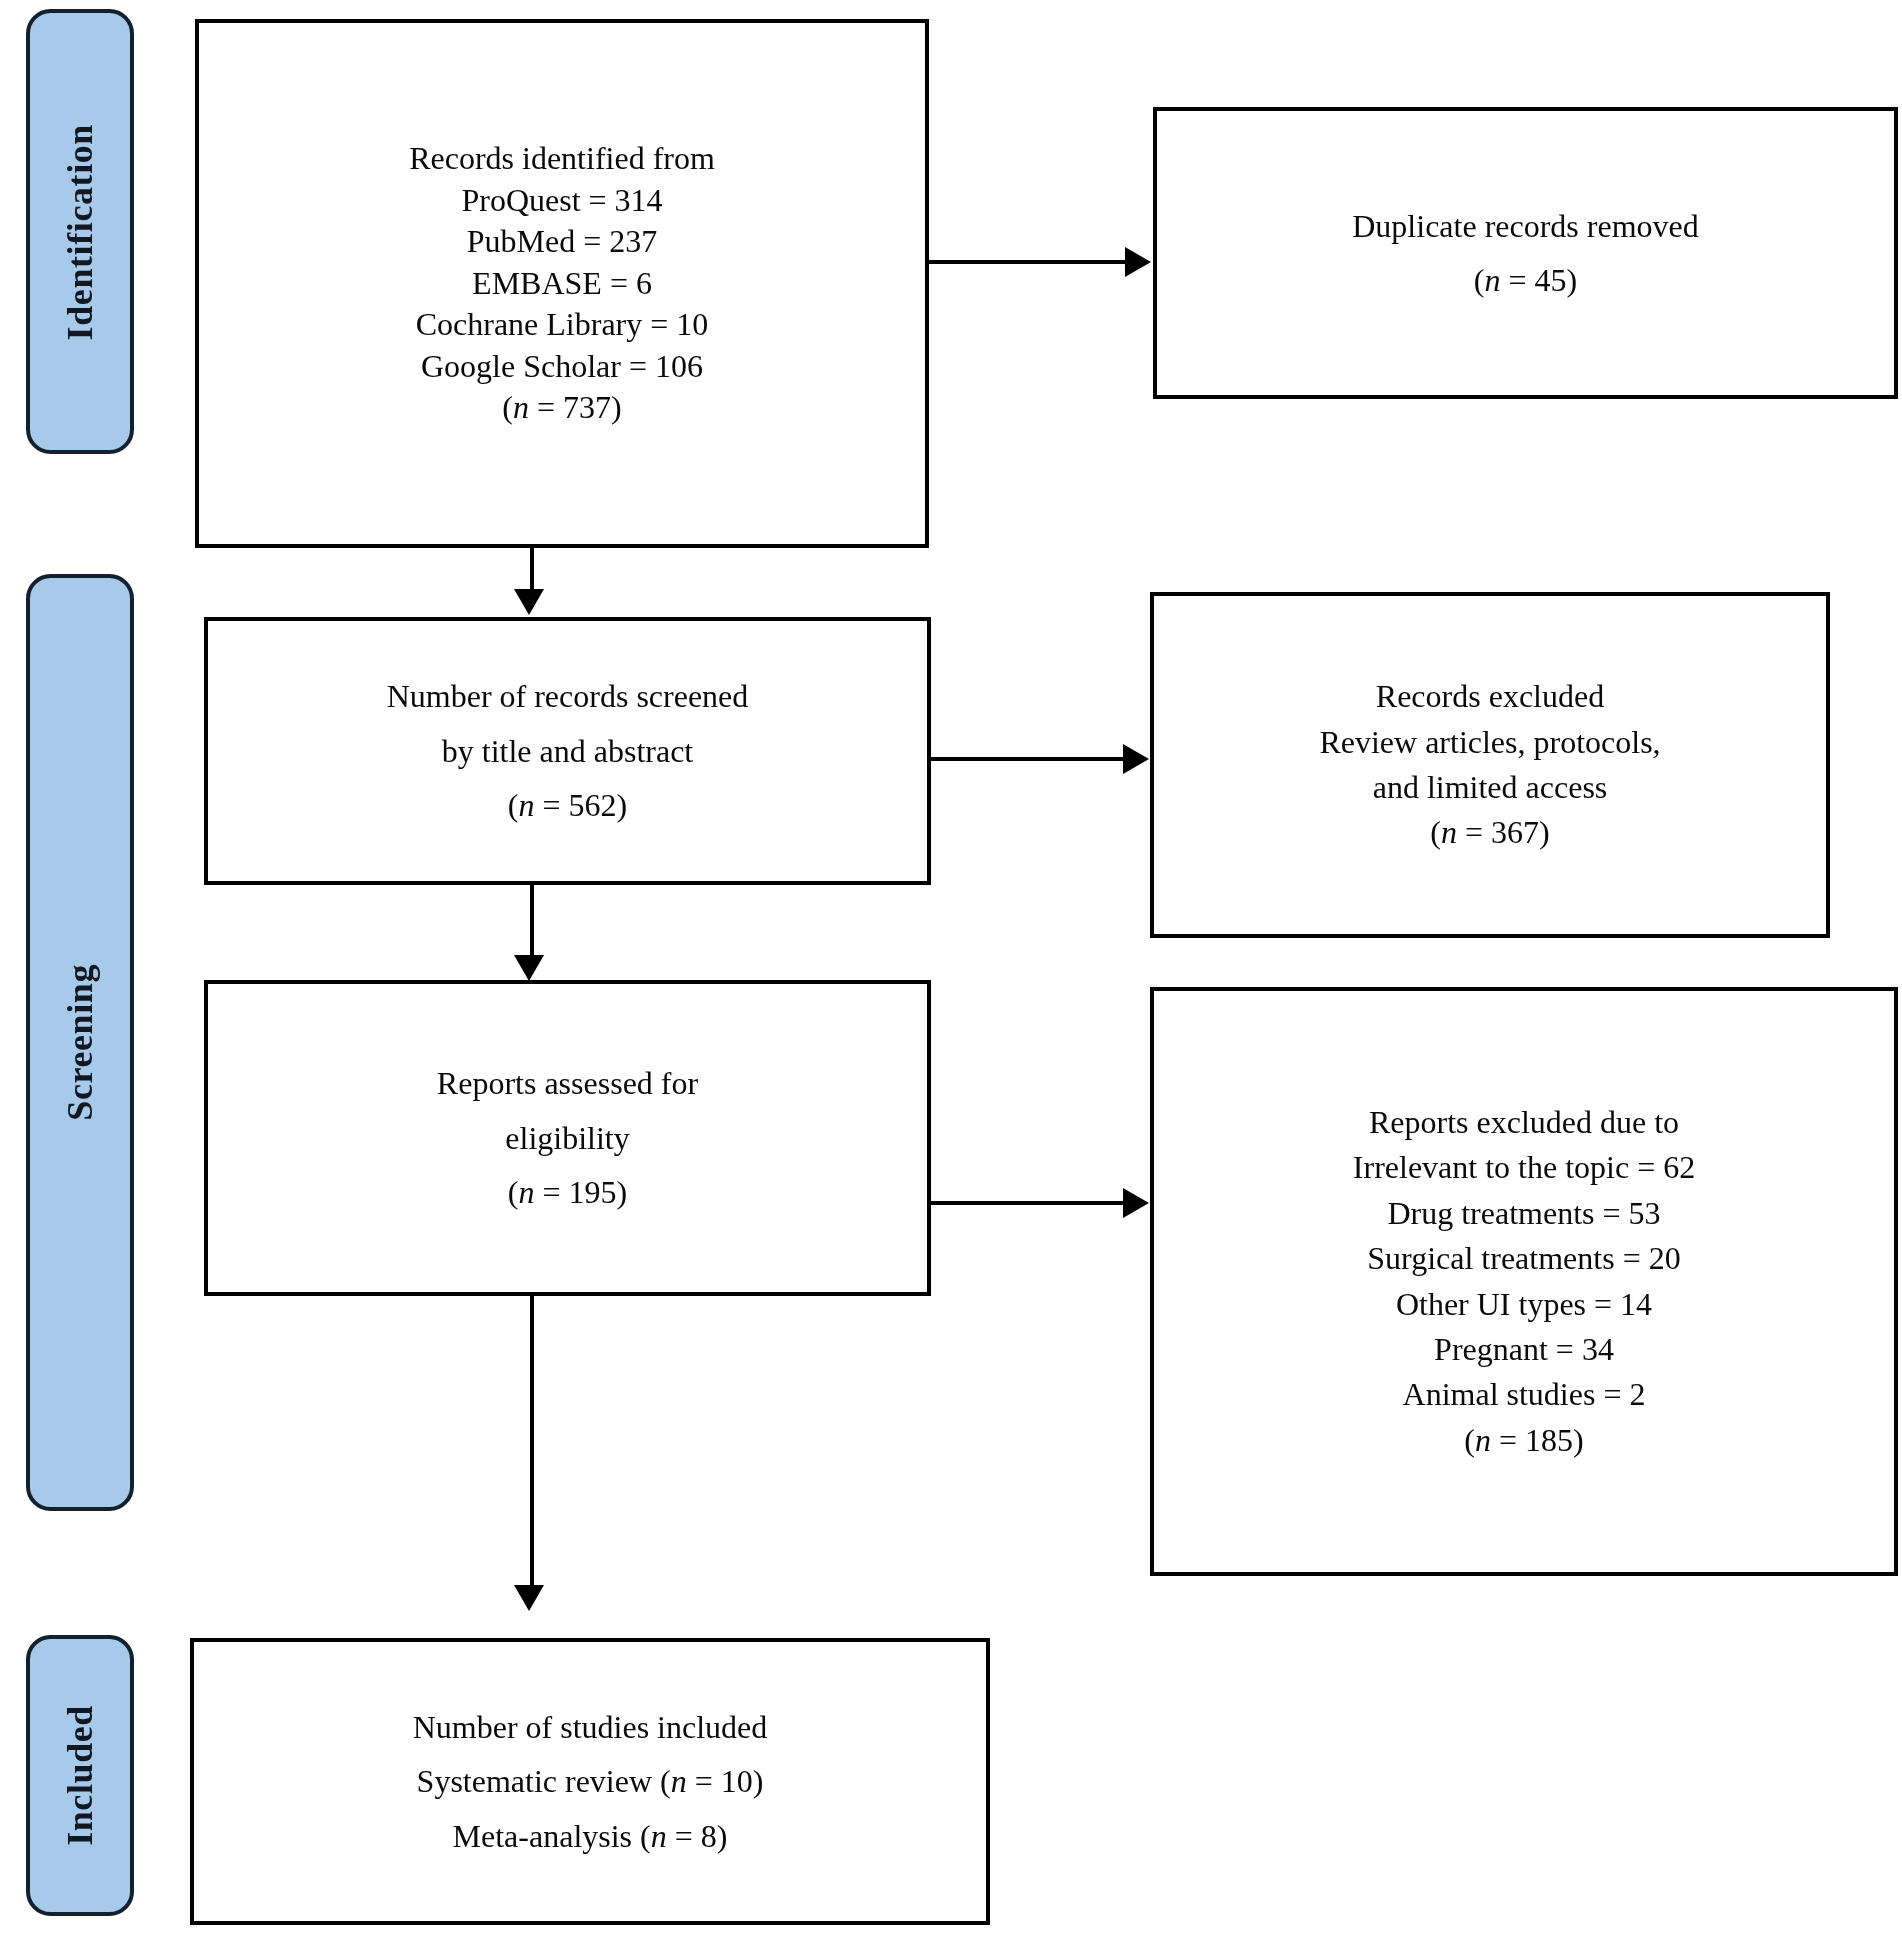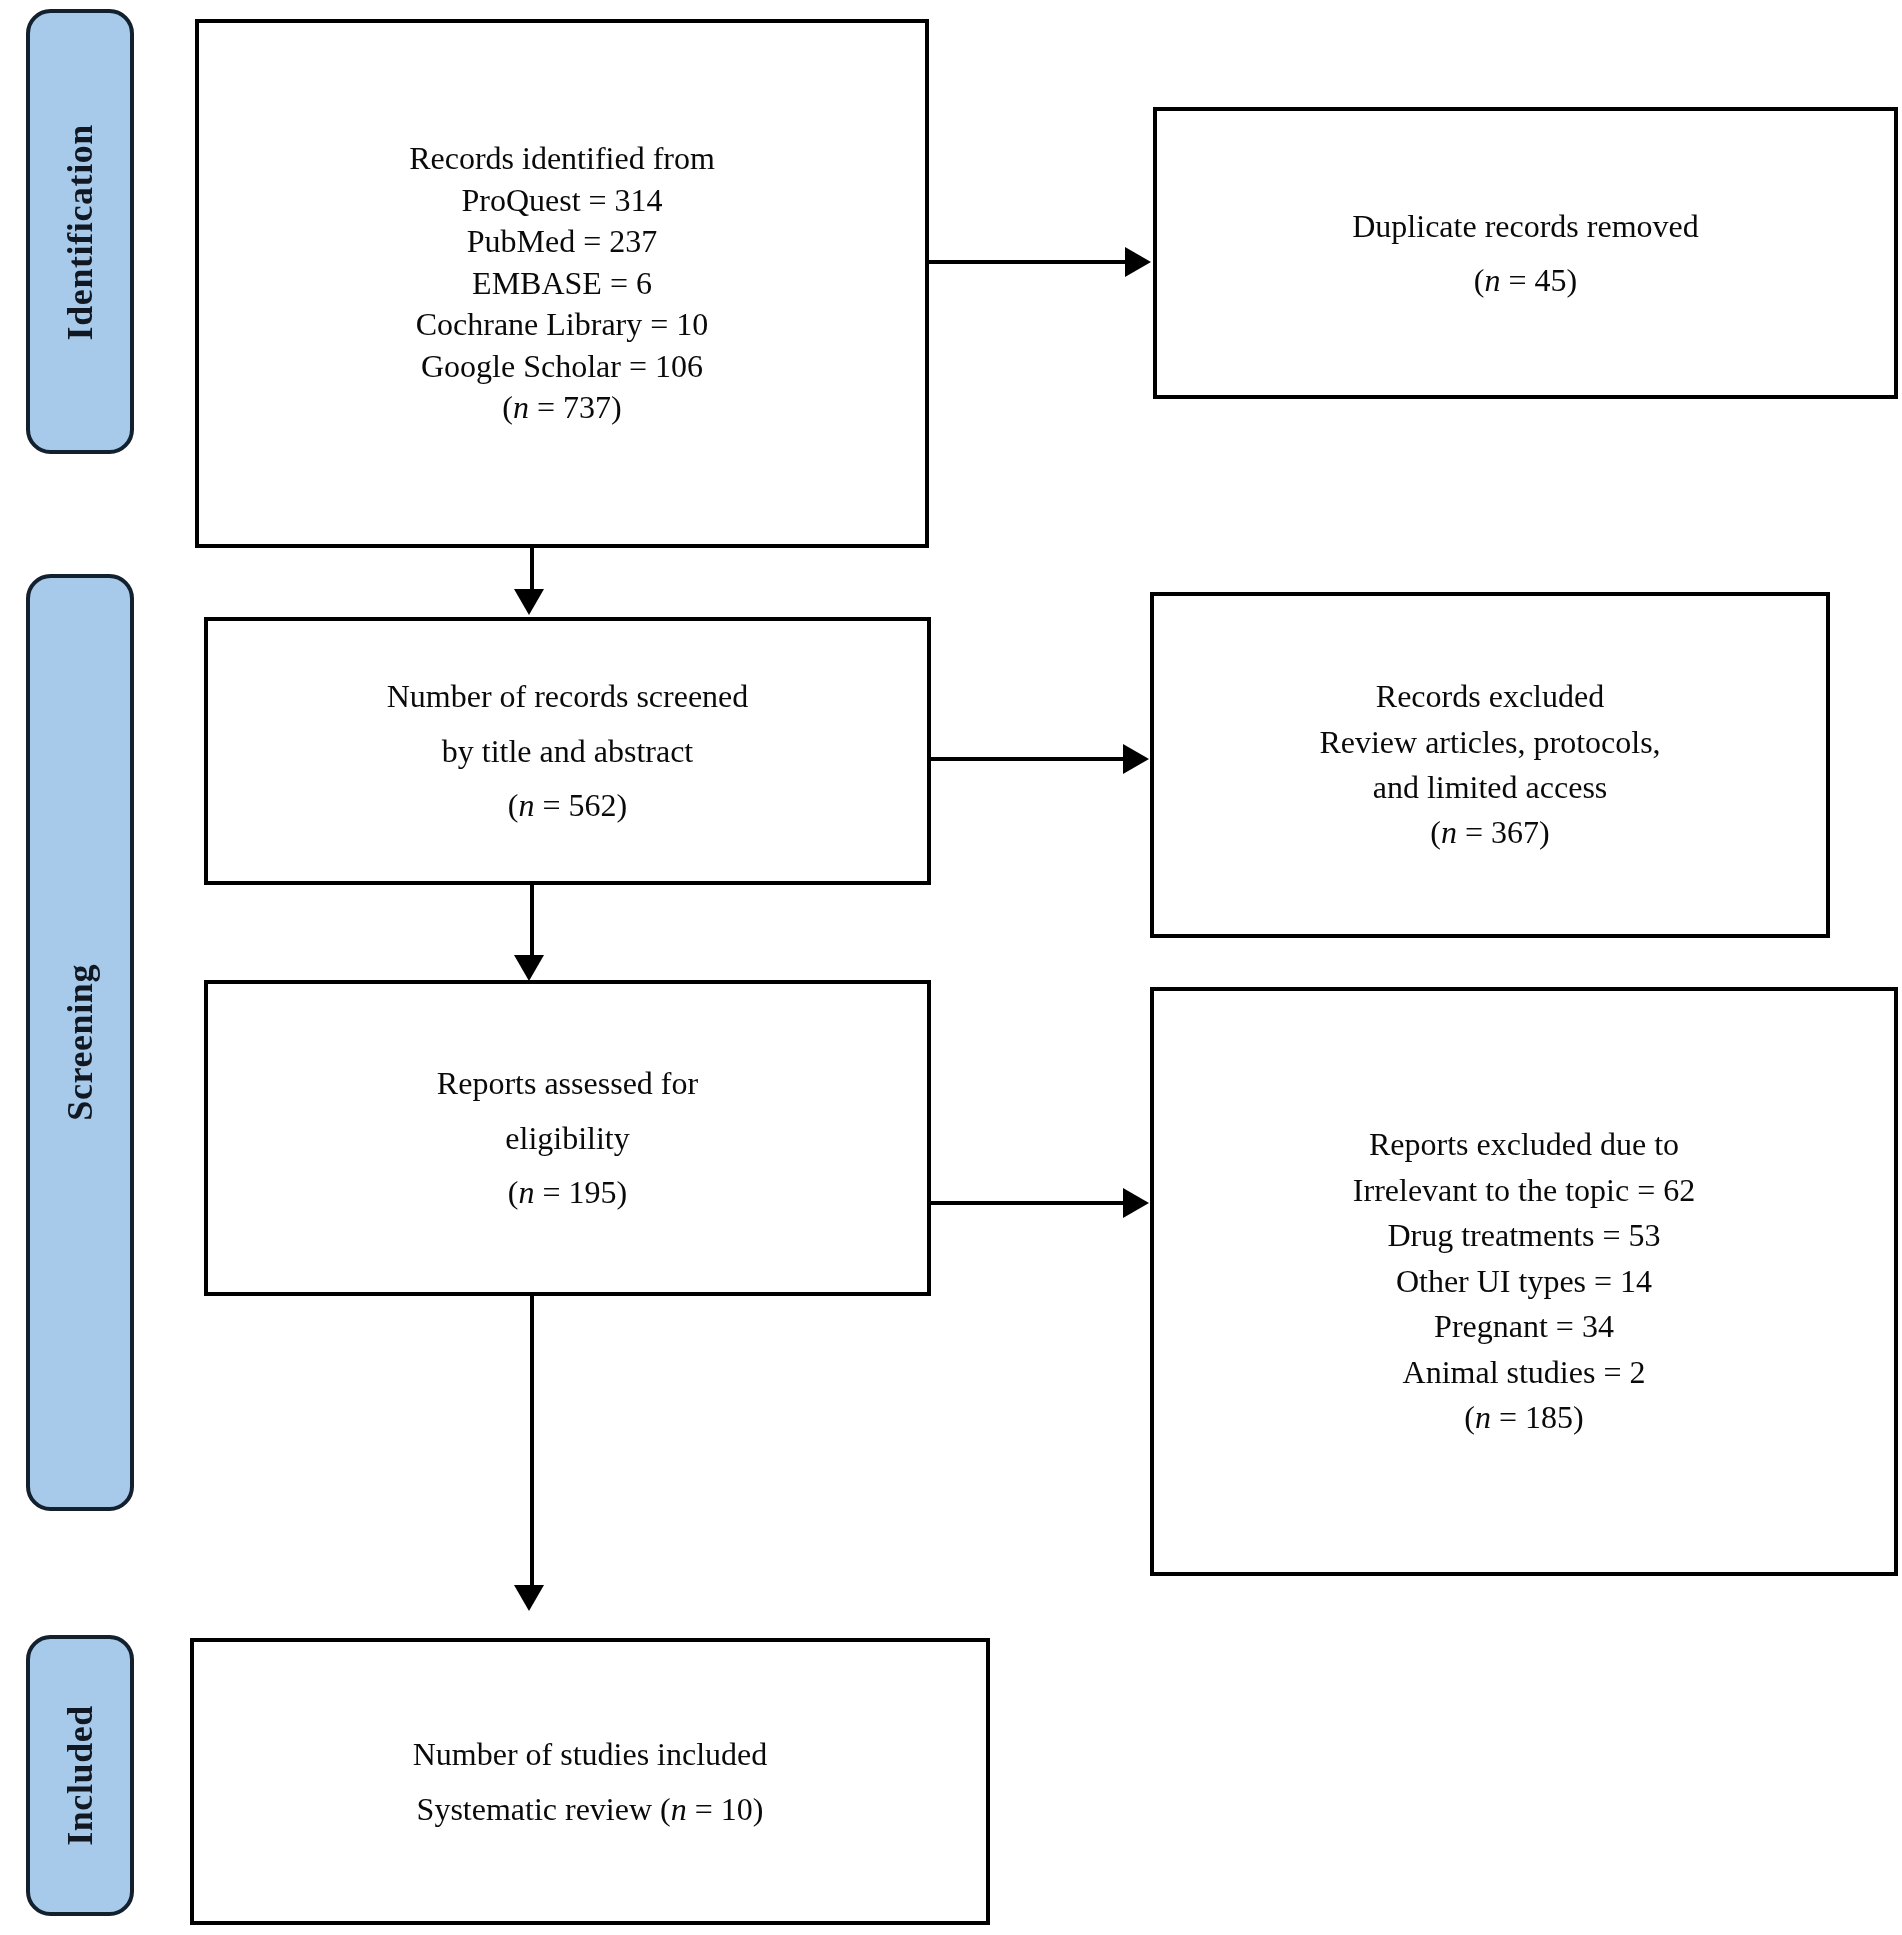--- a/index.html
+++ b/index.html
@@ -137,29 +137,31 @@
   <div class="flow-box loose" style="left:204px; top:980px; width:727px; height:316px;">
     <span class="line">Reports assessed for</span>
     <span class="line">eligibility</span>
     <span class="line">(<i>n</i> = 195)</span>
   </div>
 
   <div class="flow-box" style="left:1150px; top:987px; width:748px; height:589px;align-items:center;">
     <span class="line">Reports excluded due to</span>
     <span class="line">Irrelevant to the topic = 62</span>
     <span class="line">Drug treatments = 53</span>
+    <span class="line">Surgical treatments = 20</span>
     <span class="line">Other UI types = 14</span>
     <span class="line">Pregnant = 34</span>
     <span class="line">Animal studies = 2</span>
     <span class="line">(<i>n</i> = 185)</span>
   </div>
 
   <div class="flow-box loose" style="left:190px; top:1638px; width:800px; height:287px;">
     <span class="line">Number of studies included</span>
     <span class="line">Systematic review (<i>n</i> = 10)</span>
+    <span class="line">Meta-analysis (<i>n</i> = 8)</span>
   </div>
 
   <div class="conn h" style="left:929px; top:260px; width:199px;"></div>
   <div class="arrowhead right" style="left:1125px; top:247px;"></div>
 
   <div class="conn v" style="left:530px; top:548px; height:45px;"></div>
   <div class="arrowhead down" style="left:514px; top:589px;"></div>
 
   <div class="conn h" style="left:930px; top:757px; width:195px;"></div>
   <div class="arrowhead right" style="left:1123px; top:744px;"></div>

